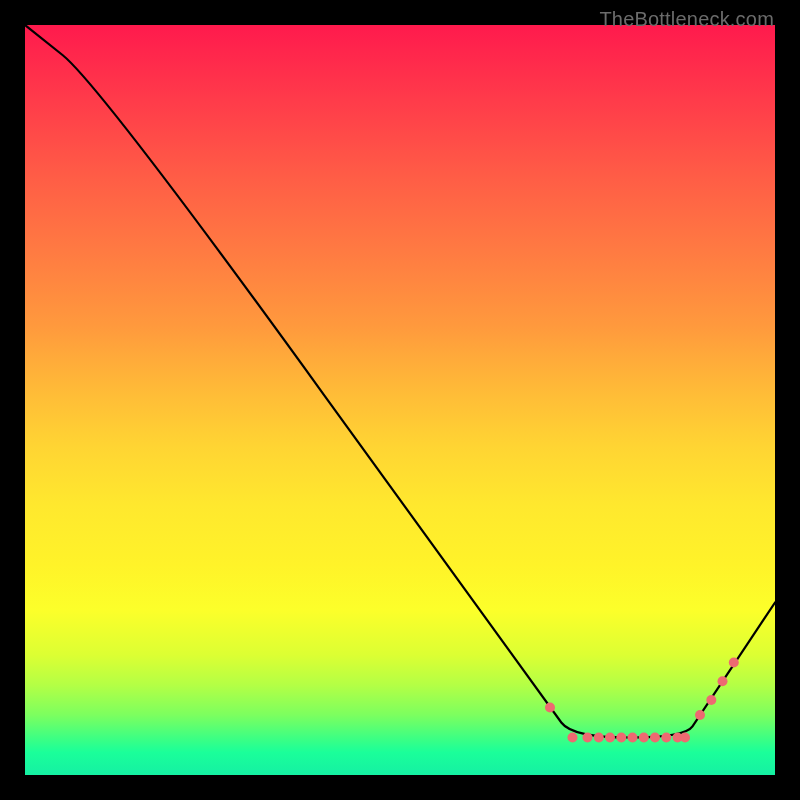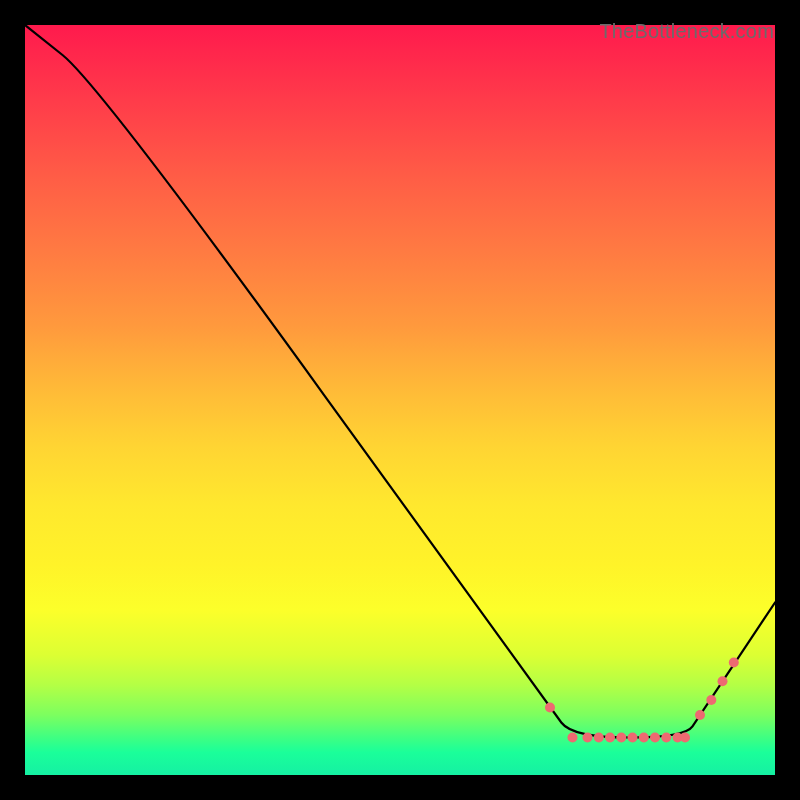--- a/index.html
+++ b/index.html
@@ -39,21 +39,21 @@
       #b4ff45 88%,
       #7cff5f 92%,
       #3fff82 95%,
       #1aff9a 97%,
       #15f0a3 100%
     );
   }
   .attribution {
     position: absolute;
     right: 26px;
-    top: 20px;
+    top: 8px;
     color: #6b6b6b;
     font-size: 20px;
     font-weight: 500;
     letter-spacing: 0.2px;
   }
   svg.curve {
     position: absolute;
     left: 0;
     top: 0;
   }

